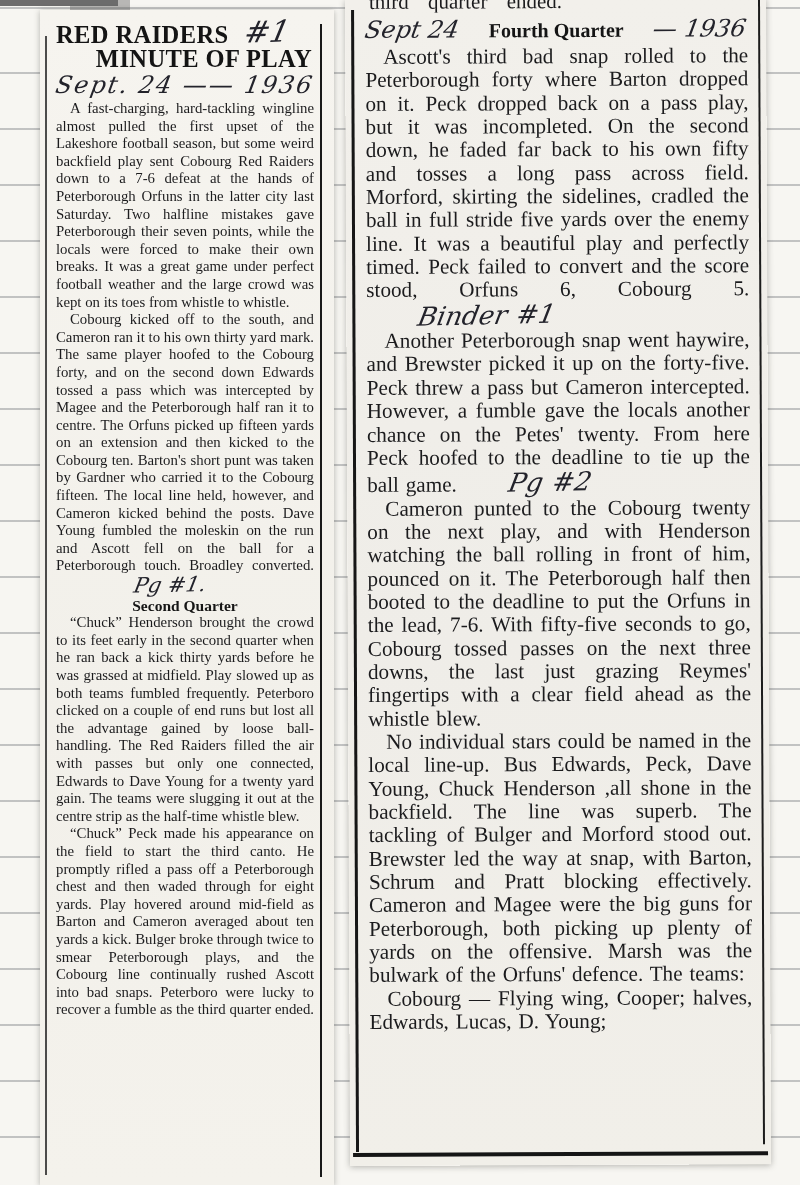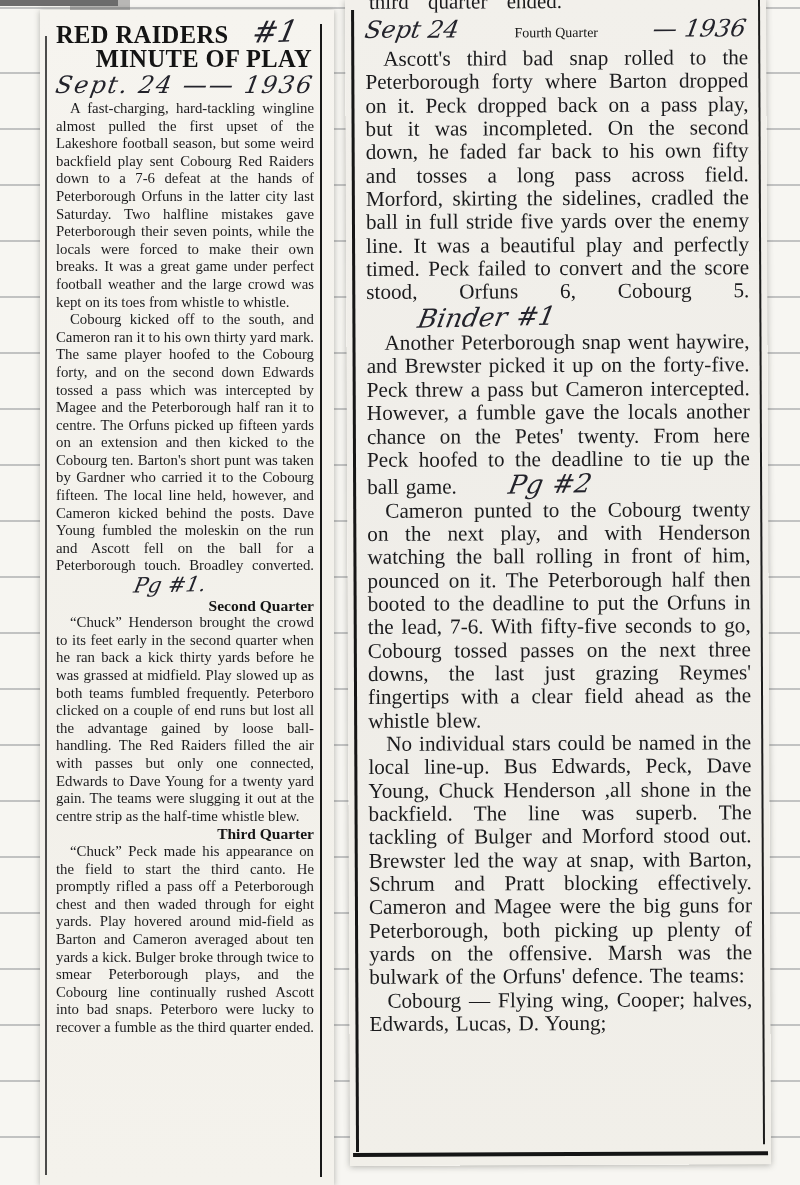--- a/index.html
+++ b/index.html
@@ -20,42 +20,42 @@
 
   
   .left-clip{
     left:40px;top:10px;width:294px;height:1175px;
     background:linear-gradient(#f6f4ef 0%,#f2f0ea 60%,#f4f2ec 100%);
     padding:9px 20px 8px 16px;
   }
   .left-clip::before{content:'';position:absolute;left:5px;top:26px;bottom:10px;width:2px;background:#2e2e2e;opacity:.85;}
   .left-clip::after{content:'';position:absolute;right:12px;top:14px;bottom:8px;width:2px;background:#191919;}
   .hl{font-weight:bold;font-size:24.5px;line-height:24px;letter-spacing:.4px;color:#141414;margin:0;white-space:nowrap;}
-  .hl-row1{display:flex;align-items:flex-end;gap:24px;}
+  .hl-row1{display:flex;align-items:flex-end;gap:16px;}
   .hl3{text-align:right;padding-right:2px;}
   .date-line{font-size:24px;line-height:26px;letter-spacing:2px;margin:1px 0 2px;white-space:nowrap;}
 
   .left-clip .news-p{font-size:14.8px;line-height:17.6px;}
-  .left-clip .sec-head{font-size:15.5px;line-height:17.6px;text-align:right;}
+  .left-clip .sec-head{font-size:15.5px;line-height:17.6px;}
   .left-clip .inline-hand{margin-left:64px;font-size:21px;}
 
   
   .right-clip{
     left:345px;top:0;width:421px;height:1166px;
     background:linear-gradient(#f2f0eb 0%,#efede8 55%,#f1efe9 100%);
     padding:2px 18px 8px 20px;
     transform:rotate(-0.25deg);
     transform-origin:top left;
   }
   .right-clip::before{content:'';position:absolute;left:6px;top:10px;bottom:14px;width:2.5px;background:#161616;}
   .right-clip::after{content:'';position:absolute;right:6px;top:0;bottom:20px;width:2.5px;background:#1c1c1c;}
   .bottom-rule{position:absolute;left:3px;right:3px;bottom:9px;height:4px;background:#151515;}
   .cut-text{font-size:21px;line-height:22px;margin-top:-11px;margin-left:4px;word-spacing:14px;white-space:nowrap;overflow:hidden;}
   .fq-row{display:flex;align-items:baseline;justify-content:space-between;margin:3px 2px 2px 0;}
-  .fq-head{font-weight:normal;font-size:14px;line-height:24px;margin:0;color:#141414;}
+  .fq-head{font-weight:bold;font-size:20px;line-height:24px;margin:0;color:#141414;}
   .fq-row .hand{font-size:24px;}
 
   .right-clip .news-p{font-size:21.2px;line-height:23.35px;word-spacing:1.5px;text-indent:18px;}
   .right-clip .inline-hand{margin-left:34px;font-size:26px;}
 
   
   .news-p{margin:0;text-align:justify;text-indent:14px;color:#1b1b1d;}
   .sec-head{margin:0;text-align:center;font-weight:bold;color:#161616;}
 
   
@@ -77,21 +77,20 @@
     <h1 class="hl">RED RAIDERS</h1>
     <span class="hand hl-ann">#1</span>
   </div>
   <h1 class="hl hl3">MINUTE OF PLAY</h1>
   <div class="hand date-line">Sept. 24 —— 1936</div>
   <div id="left-body">
       <p class="news-p">A fast-charging, hard-tackling wingline almost pulled the first upset of the Lakeshore football season, but some weird backfield play sent Cobourg Red Raiders down to a 7-6 defeat at the hands of Peterborough Orfuns in the latter city last Saturday.  Two halfline mistakes gave Peterborough their seven points, while the locals were forced to make their own breaks.  It was a great game under perfect football weather and the large crowd was kept on its toes from whistle to whistle.</p>
       <p class="news-p">Cobourg kicked off to the south, and Cameron ran it to his own thirty yard mark. The same player hoofed to the Cobourg forty, and on the second down Edwards tossed a pass which was intercepted by Magee and the Peterborough half ran it to centre. The Orfuns picked up fifteen yards on an extension and then kicked to the Cobourg ten.  Barton's short punt was taken by Gardner who carried it to the Cobourg fifteen. The local line held, however, and Cameron kicked behind the posts. Dave Young fumbled the moleskin on the run and Ascott fell on the ball for a Peterborough touch. Broadley converted.<span class="hand inline-hand">Pg #1.</span></p>
       <p class="sec-head">Second Quarter</p>
       <p class="news-p">“Chuck” Henderson brought the crowd to its feet early in the second quarter when he ran back a kick thirty yards before he was grassed at midfield. Play slowed up as both teams fumbled frequently. Peterboro clicked on a couple of end runs but lost all the advantage gained by loose ball-handling. The Red Raiders filled the air with passes but only one connected, Edwards to Dave Young for a twenty yard gain.   The teams were slugging it out at the centre strip as the half-time whistle blew.</p>
-      <p class="sec-head">Third Quarter</p>
       <p class="news-p">“Chuck” Peck made his appearance on the field to start the third canto. He promptly rifled a pass off a Peterborough chest and then waded through for eight yards. Play hovered around mid-field as Barton and Cameron averaged about ten yards a kick.  Bulger broke through twice to smear Peterborough plays, and the Cobourg line continually rushed Ascott into bad snaps.   Peterboro were lucky to recover a fumble as the third quarter ended.</p>
     </div>
 </article>
 
 <article class="clipping right-clip">
   <div class="cut-text">third quarter ended.</div>
   <div class="fq-row">
     <span class="hand">Sept 24</span>
     <h2 class="fq-head">Fourth Quarter</h2>
     <span class="hand">— 1936</span>

